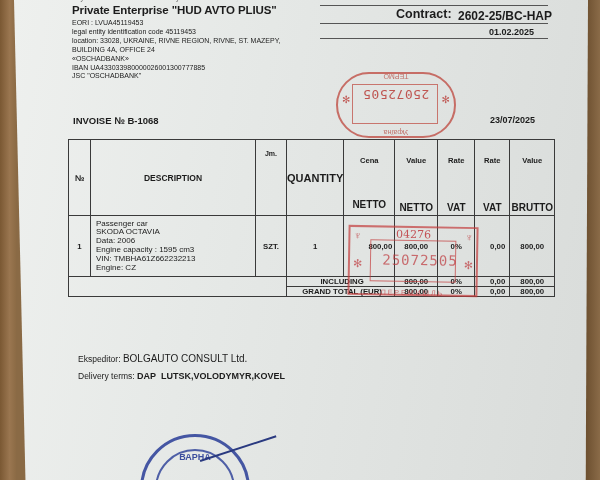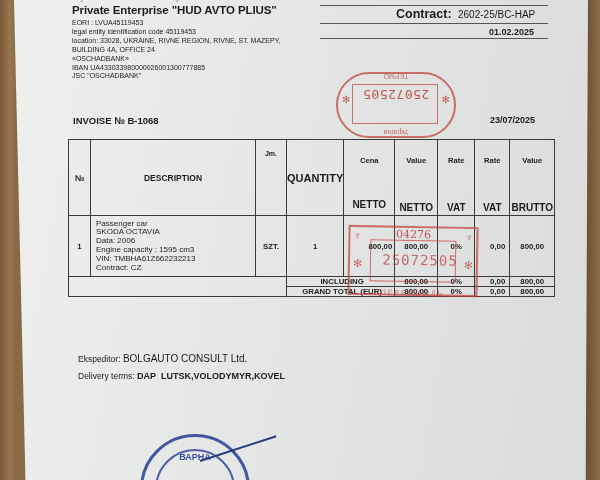--- a/index.html
+++ b/index.html
@@ -17,21 +17,21 @@
     position:absolute; left:14px; top:0; width:574px; height:480px;
     background:linear-gradient(100deg,#eef0ee 0%,#e6e9e7 35%,#dfe2e0 70%,#d9dcda 100%);
     clip-path:polygon(0 0,100% 0,99.6% 100%,2% 100%);
   }
   .abs { position:absolute; }
   .header-line { position:absolute; background:#555; height:1px; }
   .company { left:72px; top:4px; font-size:11.5px; font-weight:bold; letter-spacing:-0.1px; }
   .payment { left:72px; top:-6px; font-size:7px; color:#555; }
   .info { left:72px; font-size:7px; line-height:8.6px; color:#222; }
   .contract-label { left:396px; top:7px; font-size:12.5px; font-weight:bold; }
-  .contract-val { left:458px; top:9px; font-size:10px; font-weight:normal; }
+  .contract-val { left:458px; top:9px; font-size:12px; font-weight:bold; }
   .contract-date { left:489px; top:27px; font-size:9px; font-weight:bold; }
   .invoice-title { left:73px; top:115px; font-size:9.5px; font-weight:bold; }
   .invoice-date { left:490px; top:115px; font-size:9px; font-weight:bold; }
 
   table.inv {
     position:absolute; left:68px; top:139px; border-collapse:collapse;
     font-size:7.8px; font-weight:bold;
   }
   table.inv td, table.inv th {
     border:1px solid #3a3a3a; padding:0; text-align:center; vertical-align:middle;
@@ -190,21 +190,21 @@
     </th>
   </tr>
   <tr class="item-row">
     <td>1</td>
     <td class="desc-cell">
       <div>Passenger car</div>
       <div>SKODA OCTAVIA</div>
       <div>Data: 2006</div>
       <div>Engine capacity : 1595 cm3</div>
       <div>VIN: TMBHA61Z662232213</div>
-      <div>Contract: CZ</div>
+      <div>Engine: CZ</div>
     </td>
     <td>SZT.</td>
     <td>1</td>
     <td style="text-align:right; padding-right:2px;">800,00</td>
     <td>800,00</td>
     <td>0%</td>
     <td style="text-align:right; padding-right:4px;">0,00</td>
     <td>800,00</td>
   </tr>
   <tr class="sum-row">

